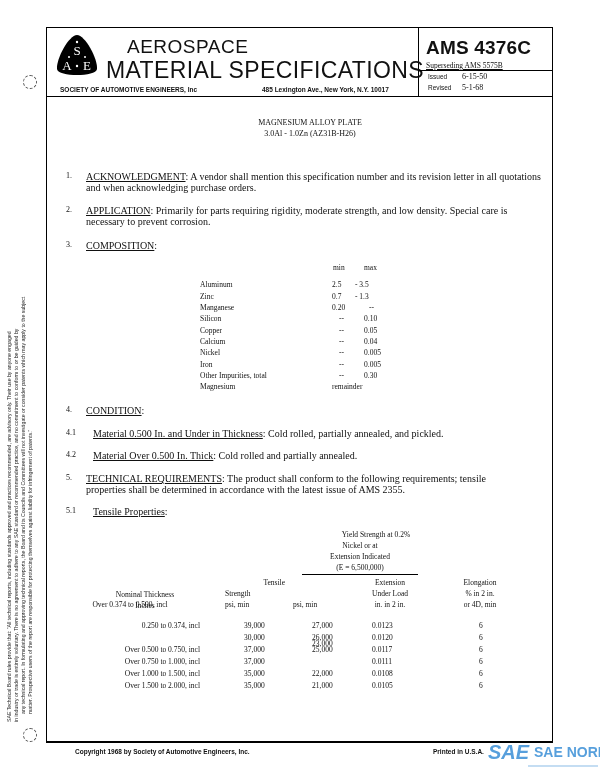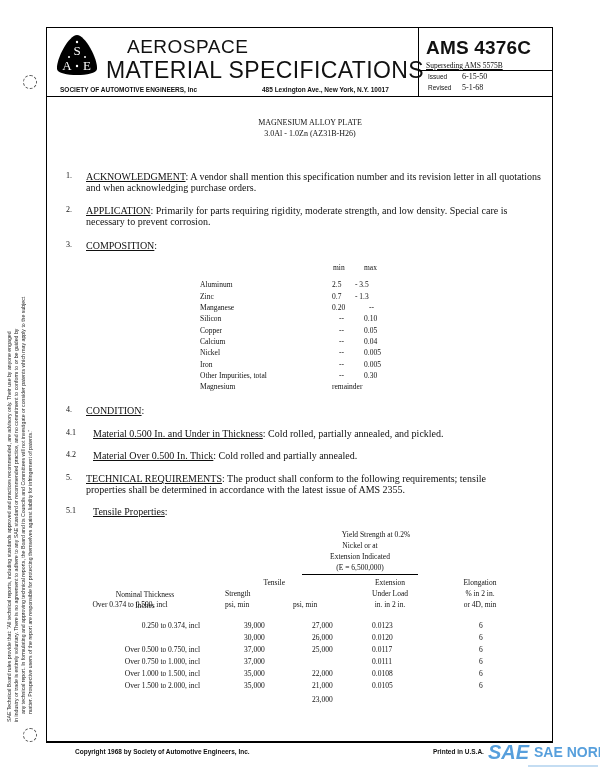--- a/index.html
+++ b/index.html
@@ -196,21 +196,21 @@
   <div>
     <div class="tr serif" style="left:60px;top:645px;width:140px;text-align:right">Over 0.500 to 0.750, incl</div>
     <div class="tr serif" style="left:244px;top:645px">37,000</div>
     <div class="tr serif" style="left:312px;top:645px">25,000</div>
     <div class="tr serif" style="left:372px;top:645px">0.0117</div>
     <div class="tr serif" style="left:479px;top:645px">6</div>
   </div>
   <div>
     <div class="tr serif" style="left:60px;top:657px;width:140px;text-align:right">Over 0.750 to 1.000, incl</div>
     <div class="tr serif" style="left:244px;top:657px">37,000</div>
-    <div class="tr serif" style="left:312px;top:695px">23,000</div>
+    <div class="tr serif" style="left:312px;top:639px">23,000</div>
     <div class="tr serif" style="left:372px;top:657px">0.0111</div>
     <div class="tr serif" style="left:479px;top:657px">6</div>
   </div>
   <div>
     <div class="tr serif" style="left:60px;top:669px;width:140px;text-align:right">Over 1.000 to 1.500, incl</div>
     <div class="tr serif" style="left:244px;top:669px">35,000</div>
     <div class="tr serif" style="left:312px;top:669px">22,000</div>
     <div class="tr serif" style="left:372px;top:669px">0.0108</div>
     <div class="tr serif" style="left:479px;top:669px">6</div>
   </div>

